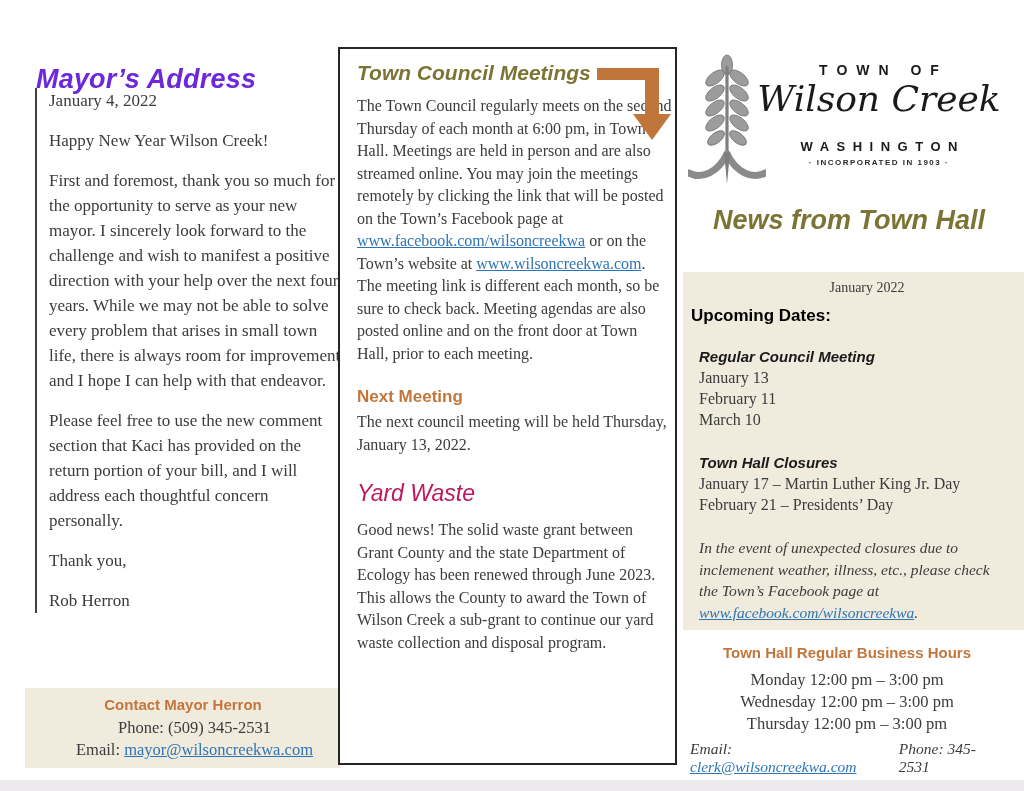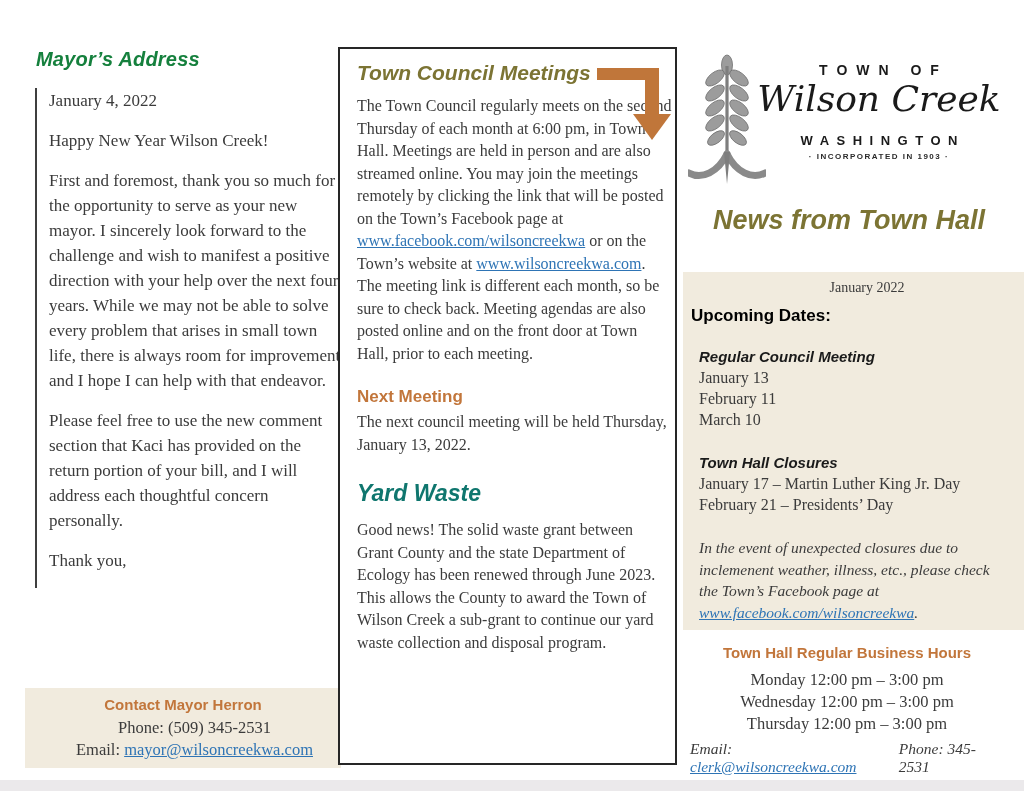--- a/index.html
+++ b/index.html
@@ -2,53 +2,53 @@
 <html><head>
 <meta charset="utf-8">
 <style>
   html,body{margin:0;padding:0;}
   body{width:1024px;height:791px;background:#ffffff;position:relative;overflow:hidden;
        font-family:"Liberation Serif", serif;color:#3b3b3b;}
   .abs{position:absolute;}
   a{color:#2e74b5;text-decoration:underline;cursor:pointer;}
 
   
-  .mayor-heading{left:36px;top:35px;font-family:"Liberation Sans",sans-serif;
-    font-weight:bold;font-style:italic;font-size:20px;color:#15803d;letter-spacing:.2px;}
+  .mayor-heading{left:36px;top:46px;font-family:"Liberation Sans",sans-serif;
+    font-weight:bold;font-style:italic;font-size:27px;color:#6d28d9;letter-spacing:.2px;}
   .left-body{left:35px;top:88px;width:292px;border-left:2px solid #3f3f3f;padding-left:12px;}
   .left-body p{margin:0 0 15px;font-size:17px;line-height:25px;}
   .left-body p.last{margin-bottom:0;}
   .contact-box{left:25px;top:688px;width:316px;height:80px;background:#f1ebde;
     text-align:center;box-sizing:border-box;padding-top:8px;}
   .contact-box .c-head{font-family:"Liberation Sans",sans-serif;font-weight:bold;
     font-size:15px;color:#c2763b;margin-bottom:4px;}
   .contact-box .c-line{font-size:16.5px;line-height:22px;padding-left:23px;}
 
   
   .mid-box{left:338px;top:47px;width:339px;height:718px;border:2px solid #262626;
     background:#ffffff;box-sizing:border-box;padding:12px 3px 0 17px;position:absolute;}
   .mid-heading{font-family:"Liberation Sans",sans-serif;font-weight:bold;font-style:italic;
     font-size:21px;color:#7c7434;margin:0 0 10px;}
   .mid-para{margin:0;font-size:16px;line-height:22.5px;}
   .sub-heading-orange{font-family:"Liberation Sans",sans-serif;font-weight:bold;
     font-size:17px;color:#c2763b;margin:22px 0 4px;}
-  .yard-heading{font-family:"Liberation Sans",sans-serif;font-weight:bold;font-style:italic;
-    font-size:23px;color:#0f766e;margin:24px 0 12px;}
+  .yard-heading{font-family:"Liberation Sans",sans-serif;font-weight:normal;font-style:italic;
+    font-size:23px;color:#be185d;margin:24px 0 12px;}
   .arrow-svg{position:absolute;left:257px;top:19px;}
 
   
   .logo{left:686px;top:54px;width:326px;height:132px;}
   .logo .wheat{position:absolute;left:2px;top:0;}
   .logo .l-text{position:absolute;left:60px;top:8px;width:266px;text-align:center;color:#1a1a1a;}
   .logo .town-of{font-family:"Liberation Sans",sans-serif;font-weight:bold;font-size:14px;
     letter-spacing:9px;text-indent:9px;}
   .logo .script{font-family:"DejaVu Serif",serif;font-style:italic;font-size:36px;
     line-height:40px;margin-top:1px;white-space:nowrap;}
   .logo .state{font-family:"Liberation Sans",sans-serif;font-weight:bold;font-size:13px;
-    letter-spacing:7.5px;text-indent:7.5px;margin-top:14px;}
+    letter-spacing:7.5px;text-indent:7.5px;margin-top:20px;}
   .logo .inc{font-family:"Liberation Sans",sans-serif;font-weight:bold;font-size:8px;
     letter-spacing:1.5px;margin-top:4px;color:#2a2a2a;}
   .news-heading{left:686px;top:205px;width:326px;text-align:center;
     font-family:"Liberation Sans",sans-serif;font-weight:bold;font-style:italic;
     font-size:27px;color:#7c7434;}
   .dates-box{left:683px;top:272px;width:374px;height:358px;background:#f1ebde;
     box-sizing:border-box;padding:8px 14px 0 8px;}
   .issue-date{text-align:center;font-size:14px;margin-bottom:10px;}
   .upcoming-heading{font-family:"Liberation Sans",sans-serif;font-weight:bold;
     font-size:17px;color:#000000;margin-bottom:20px;padding-left:0;}
@@ -72,20 +72,21 @@
 <div class="page">
 
   <h1 class="abs mayor-heading">Mayor’s Address</h1>
 
   <div class="abs left-body">
     <p>January 4, 2022</p>
     <p>Happy New Year Wilson Creek!</p>
     <p>First and foremost, thank you so much for the opportunity to serve as your new mayor. I sincerely look forward to the challenge and wish to manifest a positive direction with your help over the next four years. While we may not be able to solve every problem that arises in small town life, there is always room for improvement and I hope I can help with that endeavor.</p>
     <p>Please feel free to use the new comment section that Kaci has provided on the return portion of your bill, and I will address each thoughtful concern personally.</p>
     <p>Thank you,</p>
+    <p class="last">Rob Herron</p>
   </div>
 
   <div class="abs contact-box">
     <div class="c-head">Contact Mayor Herron</div>
     <div class="c-line">Phone: (509) 345-2531</div>
     <div class="c-line">
       <span>Email: </span><a>mayor@wilsoncreekwa.com</a>
     </div>
   </div>
 

